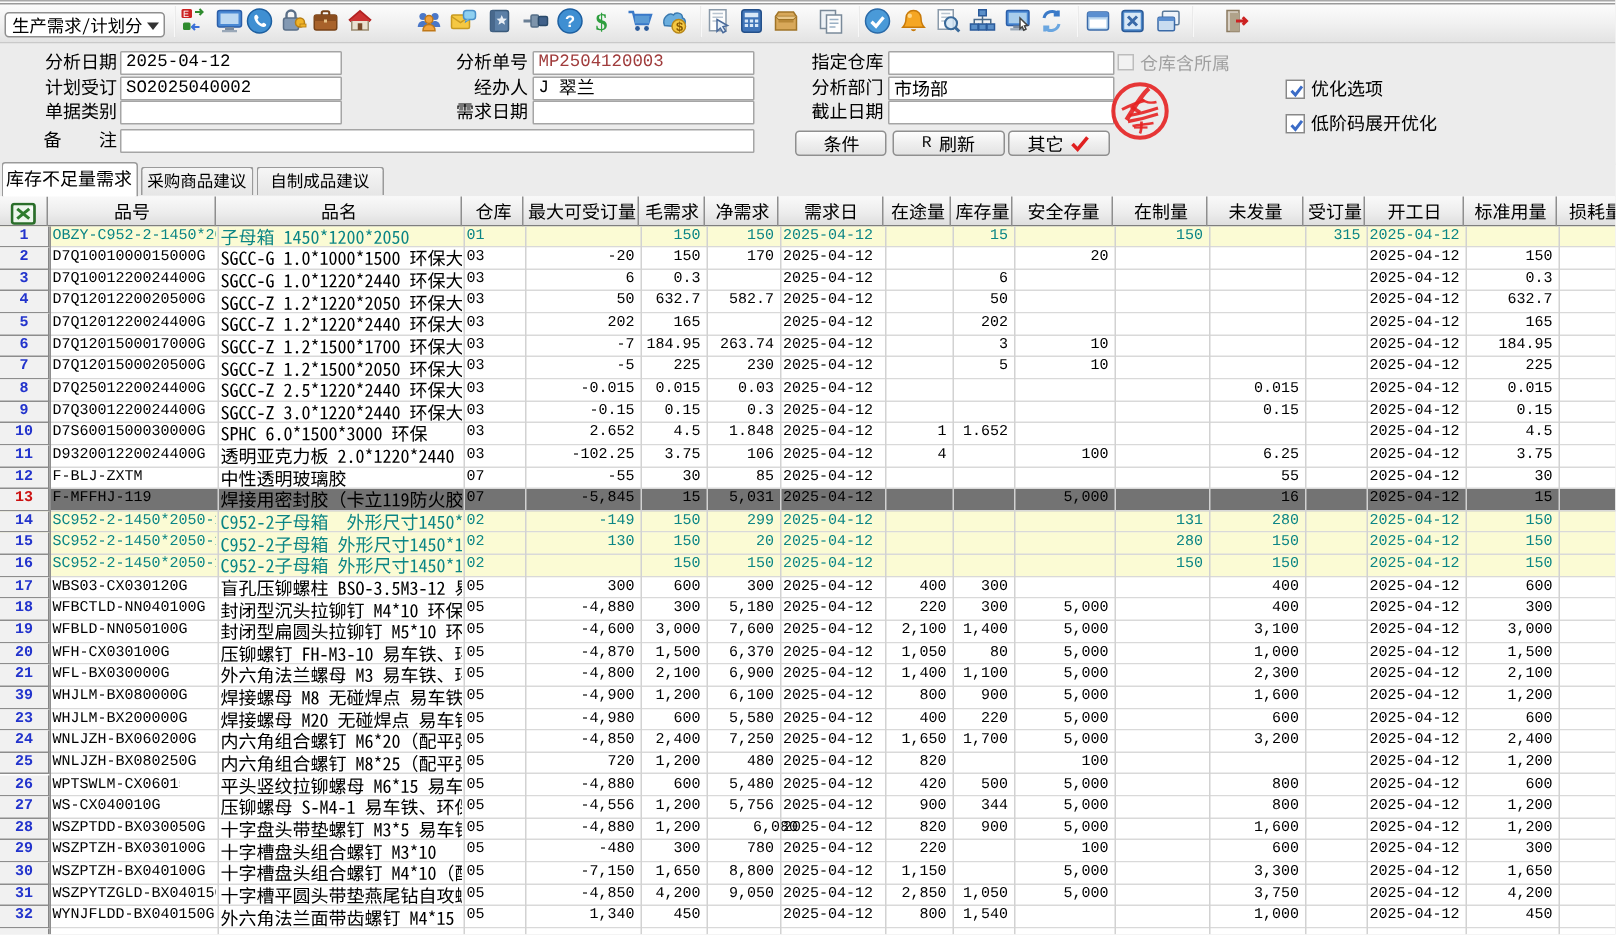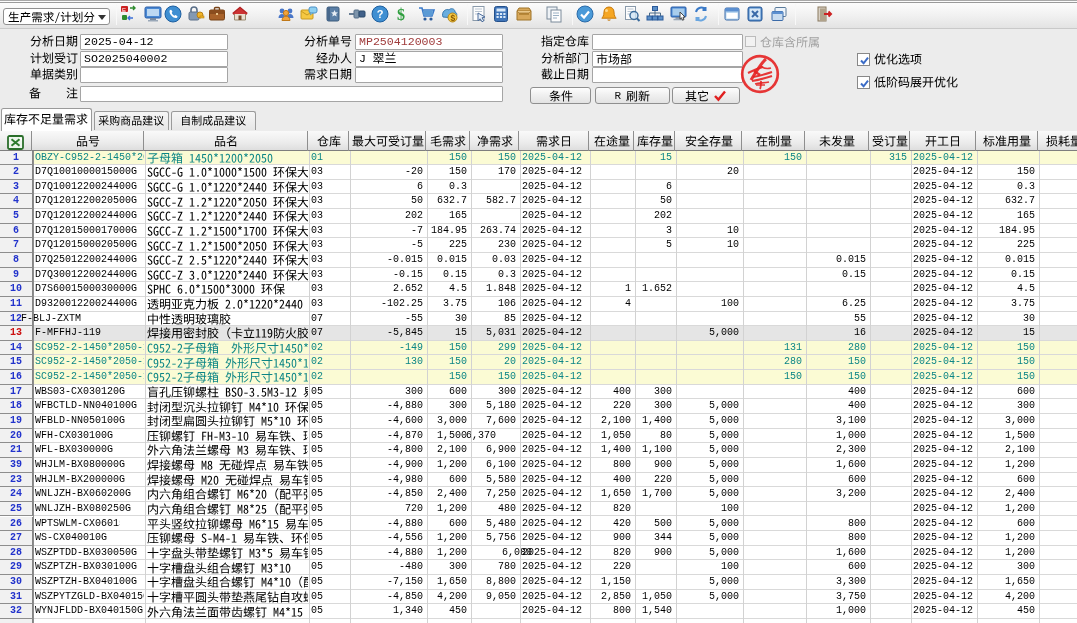--- a/index.html
+++ b/index.html
@@ -28,21 +28,21 @@
 .tab{position:absolute;top:3px;height:18.5px;background:linear-gradient(180deg,#f6f6f6,#e6e6e6);
  border:1px solid #9a9a9a;border-bottom:none;border-radius:2.5px 2.5px 0 0;
  display:flex;justify-content:center;align-items:flex-start;padding-top:2px}
 .tabact{top:0;height:22.5px;background:#fff;z-index:2;padding-top:3.5px}
 .grid{position:absolute;left:0;top:131px;width:1077px;height:492px;background:#fff}
 .ghead{position:absolute;left:0;top:0;width:1077px;height:19.5px;
  background:linear-gradient(180deg,#f9f9f9,#ececec 60%,#dedede);border-bottom:1px solid #7e7e7e}
 .gh{position:absolute;top:0;height:19.5px;border-right:1px solid #8e8e8e}
 .row{position:absolute;left:0;width:1077px;height:14.64px;background:#fff}
 .ryel{background:#fbfbd4}
-.rsel{background:#e5e5e5}
+.rsel{background:#737373}
 .row{border-bottom:1px solid #d9d9d9}
 .rn{position:absolute;left:0;top:0;width:33px;height:14.64px;background:#f1f1f1;
  border-bottom:1px solid #8d8d8d;border-right:1px solid #858585;
  color:#2233cc;font-family:"Liberation Mono",monospace;font-size:10px;font-weight:bold;line-height:14px;text-align:center}
 .rnsel{color:#cc1111;font-weight:bold}
 .dc{position:absolute;top:0;height:13.64px;overflow:hidden;white-space:nowrap}
 .dcl{text-align:left;padding-left:1px}
 .dcr{text-align:right;padding-right:3px}
 .mono{font-family:"Liberation Mono",monospace;font-size:10px;line-height:14.2px}
 .tail{position:absolute;left:0;width:1077px;background:#fff}
@@ -1232,21 +1232,21 @@
         <div class="dc dcr mono" style="left:472px;width:47px;color:#000000">106</div>
         <div class="dc dcr mono" style="left:591px;width:43px;color:#000000">4</div>
         <div class="dc dcr mono" style="left:677px;width:65px;color:#000000">100</div>
         <div class="dc dcr mono" style="left:807px;width:62px;color:#000000">6.25</div>
         <div class="dc dcr mono" style="left:978px;width:60px;color:#000000">3.75</div>
         <div class="dc dcl mono" style="left:521px;width:68px;color:#000000">2025-04-12</div>
         <div class="dc dcl mono" style="left:912px;width:64px;color:#000000">2025-04-12</div>
       </div>
       <div class="row" style="top:180.54px">
         <div class="rn">12</div>
-        <div class="dc dcl mono" style="left:20px;width:112px;color:#000000">F-BLJ-ZXTM</div>
+        <div class="dc dcl mono" style="left:34px;width:112px;color:#000000">F-BLJ-ZXTM</div>
         <div class="dc dcl" style="left:146px;width:162px">
           <div style="margin-top:1.2px">
             <svg width="84.0" height="12" viewBox="0 -880 7000 1000" fill="#000000" style="display:block">
               <use href="#g4e2d" x="0"></use>
               <use href="#g6027" x="1000"></use>
               <use href="#g900f" x="2000"></use>
               <use href="#g660e" x="3000"></use>
               <use href="#g73bb" x="4000"></use>
               <use href="#g7483" x="5000"></use>
               <use href="#g80f6" x="6000"></use>
@@ -1557,21 +1557,21 @@
               <use href="#g94c1" x="11000"></use>
               <use href="#g3001" x="12000"></use>
               <use href="#g73af" x="13000"></use>
               <use href="#g4fdd" x="14000"></use>
             </svg>
           </div>
         </div>
         <div class="dc dcl mono" style="left:310px;width:39px;color:#000000">05</div>
         <div class="dc dcr mono" style="left:351px;width:75px;color:#000000">-4,870</div>
         <div class="dc dcr mono" style="left:428px;width:42px;color:#000000">1,500</div>
-        <div class="dc dcr mono" style="left:452px;width:47px;color:#000000">6,370</div>
+        <div class="dc dcr mono" style="left:472px;width:47px;color:#000000">6,370</div>
         <div class="dc dcr mono" style="left:591px;width:43px;color:#000000">1,050</div>
         <div class="dc dcr mono" style="left:636px;width:39px;color:#000000">80</div>
         <div class="dc dcr mono" style="left:677px;width:65px;color:#000000">5,000</div>
         <div class="dc dcr mono" style="left:807px;width:62px;color:#000000">1,000</div>
         <div class="dc dcr mono" style="left:978px;width:60px;color:#000000">1,500</div>
         <div class="dc dcl mono" style="left:521px;width:68px;color:#000000">2025-04-12</div>
         <div class="dc dcl mono" style="left:912px;width:64px;color:#000000">2025-04-12</div>
       </div>
       <div class="row" style="top:312.30px">
         <div class="rn">21</div>

